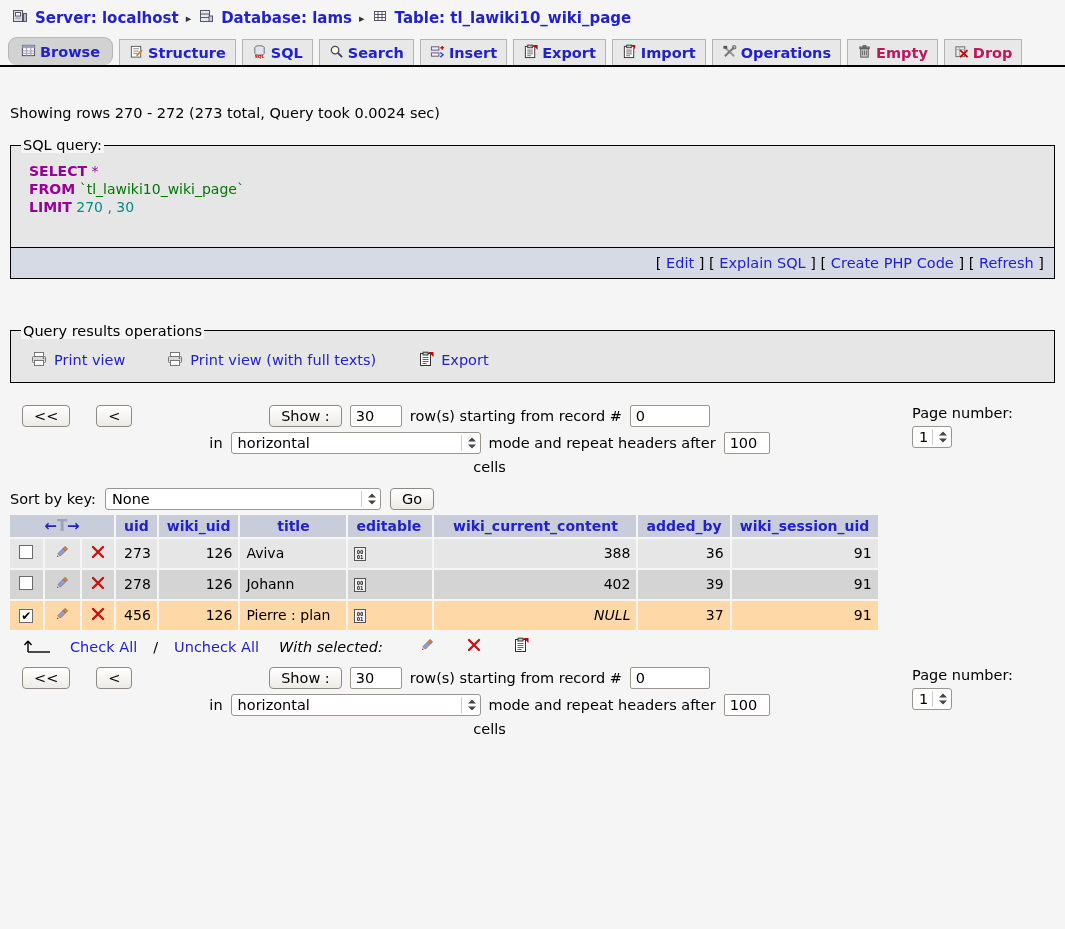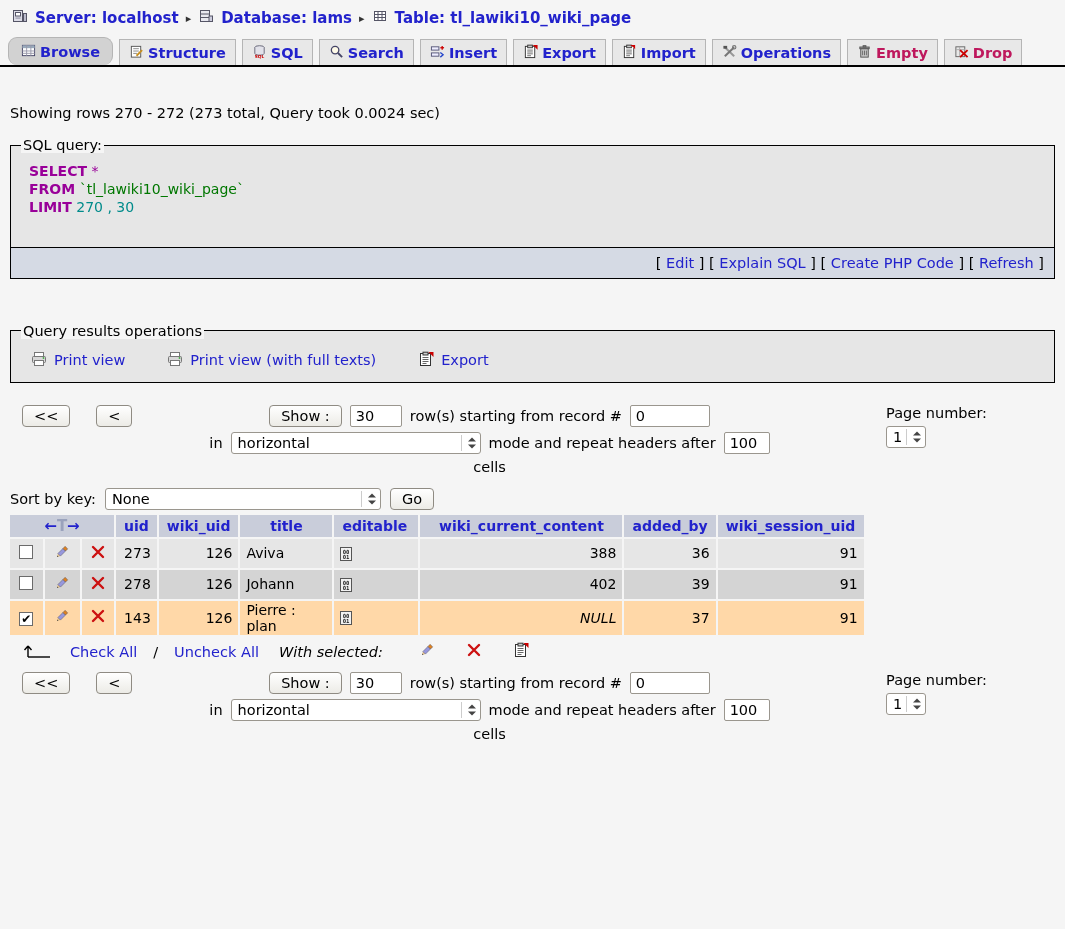--- a/index.html
+++ b/index.html
@@ -41,21 +41,21 @@
 
   
   .nav { display:flex; margin-top:22px; font-size:14.5px; align-items:flex-start; }
   .nav-btns { margin-left:22px; display:flex; gap:26px; width:150px; flex:none; }
   .btn { border:1px solid #8f8b83; border-radius:4px; background:linear-gradient(#ffffff,#ecebe6);
          padding:2px 11px; font-size:14.5px; font-family:inherit; cursor:pointer; color:#000; }
   .nav-form { width:615px; display:flex; flex-direction:column; align-items:center; gap:5px; flex:none; }
   .nav-line { display:flex; align-items:center; gap:8px; white-space:nowrap;padding-left:20px; }
   .inp { border:1px solid #9a968e; border-radius:2px; background:#fff; padding:2px 5px; font-size:14.5px; font-family:inherit; }
   .inp.w-rows { width:52px; } .inp.w-start { width:80px; } .inp.w-repeat { width:46px; }
-  .page-box { margin-left:auto; margin-right:78px; font-size:14.5px; }
+  .page-box { margin-left:auto; margin-right:52px; font-size:14.5px; }
   .page-box .sel { display:block; margin-top:5px; width:40px; }
 
   
   .sel { position:relative; display:inline-block; }
   .sel select { appearance:none; -webkit-appearance:none; -moz-appearance:none; width:100%;
                 border:1px solid #9a968e; border-radius:3px; background:#fff; padding:2px 24px 2px 6px;
                 font-size:14.5px; font-family:inherit; color:#000; }
   .sel::before { content:""; position:absolute; right:19px; top:3px; bottom:3px; width:1px; background:#ccc; }
   .spin { position:absolute; right:5px; top:50%; transform:translateY(-50%); display:flex; flex-direction:column; gap:3px; pointer-events:none; }
   .spin b { display:block; width:0; height:0; border-left:4px solid transparent; border-right:4px solid transparent; }
@@ -323,21 +323,21 @@
       </span></span>
   <button class="btn">Go</button>
 </div>
 
 <table class="results">
   <thead>
     <tr>
       <th class="sorthdr" colspan="3" style="width:104px"><span>←</span><span class="tee">T</span><span>→</span></th>
       <th style="width:34px">uid</th>
       <th style="width:74px">wiki_uid</th>
-      <th style="width:92px">title</th>
+      <th style="width:106px">title</th>
       <th style="width:84px; text-align:left">editable</th>
       <th style="width:202px">wiki_current_content</th>
       <th style="width:90px">added_by</th>
       <th style="width:146px">wiki_session_uid</th>
     </tr>
   </thead>
   <tbody>
     <tr class="row-odd">
       <td class="c"><span class="cb"></span></td>
       <td class="c"><span class="icon rowicon"><svg width="16" height="16" viewBox="0 0 16 16">
@@ -394,21 +394,21 @@
               <g transform="rotate(-45 8 8)">
                 <polygon points="1,8 4,6.2 4,9.8" fill="#e8c48e"></polygon>
                 <polygon points="1,8 2.3,7.2 2.3,8.8" fill="#333"></polygon>
                 <rect x="4" y="6.2" width="7.2" height="3.6" fill="#9797dd" stroke="#556" stroke-width="0.5"></rect>
                 <rect x="11.2" y="6.2" width="3" height="3.6" fill="#e0821e" stroke="#556" stroke-width="0.5"></rect>
               </g>
             </svg></span></td>
       <td class="c"><span class="icon rowicon"><svg width="14" height="14" viewBox="0 0 14 14">
               <path d="M2 2 L12 12 M12 2 L2 12" stroke="#cc1111" stroke-width="2.4" stroke-linecap="round"></path>
             </svg></span></td>
-      <td class="n">143</td>
+      <td class="n">456</td>
       <td class="n">126</td>
       <td class="t">Pierre : plan</td>
       <td class="t"><span class="icon blob-icon"><svg width="12" height="16" viewBox="0 0 12 16">
               <rect x="0.5" y="1.5" width="11" height="13" fill="#f2f2f2" stroke="#555"></rect>
               <text x="6" y="7.6" font-size="5.6" text-anchor="middle" fill="#222" font-weight="bold" font-family="DejaVu Sans Mono, monospace">00</text>
               <text x="6" y="13.4" font-size="5.6" text-anchor="middle" fill="#222" font-weight="bold" font-family="DejaVu Sans Mono, monospace">01</text>
             </svg></span></td>
       <td class="n null-val">NULL</td>
       <td class="n">37</td>
       <td class="n">91</td>

